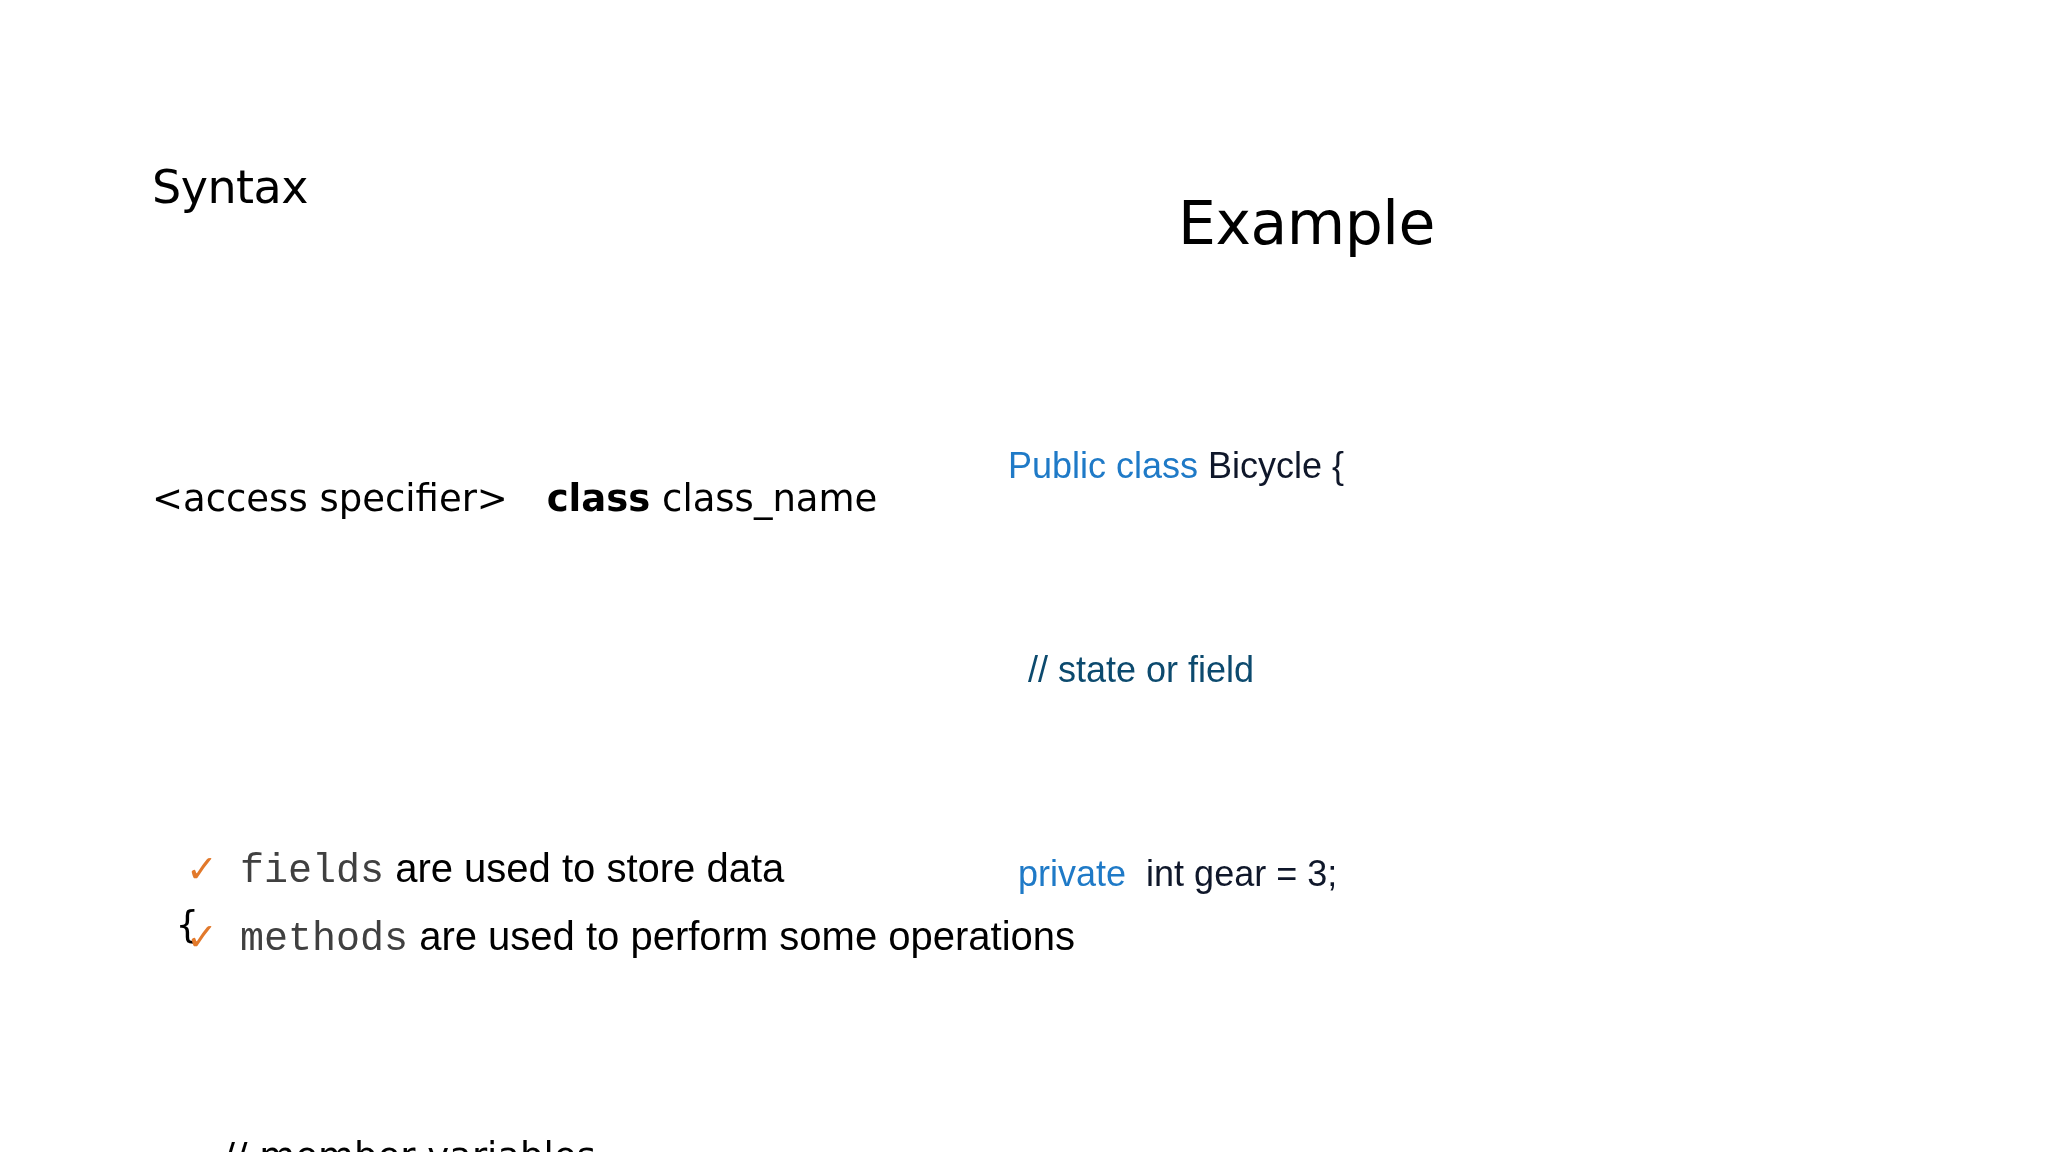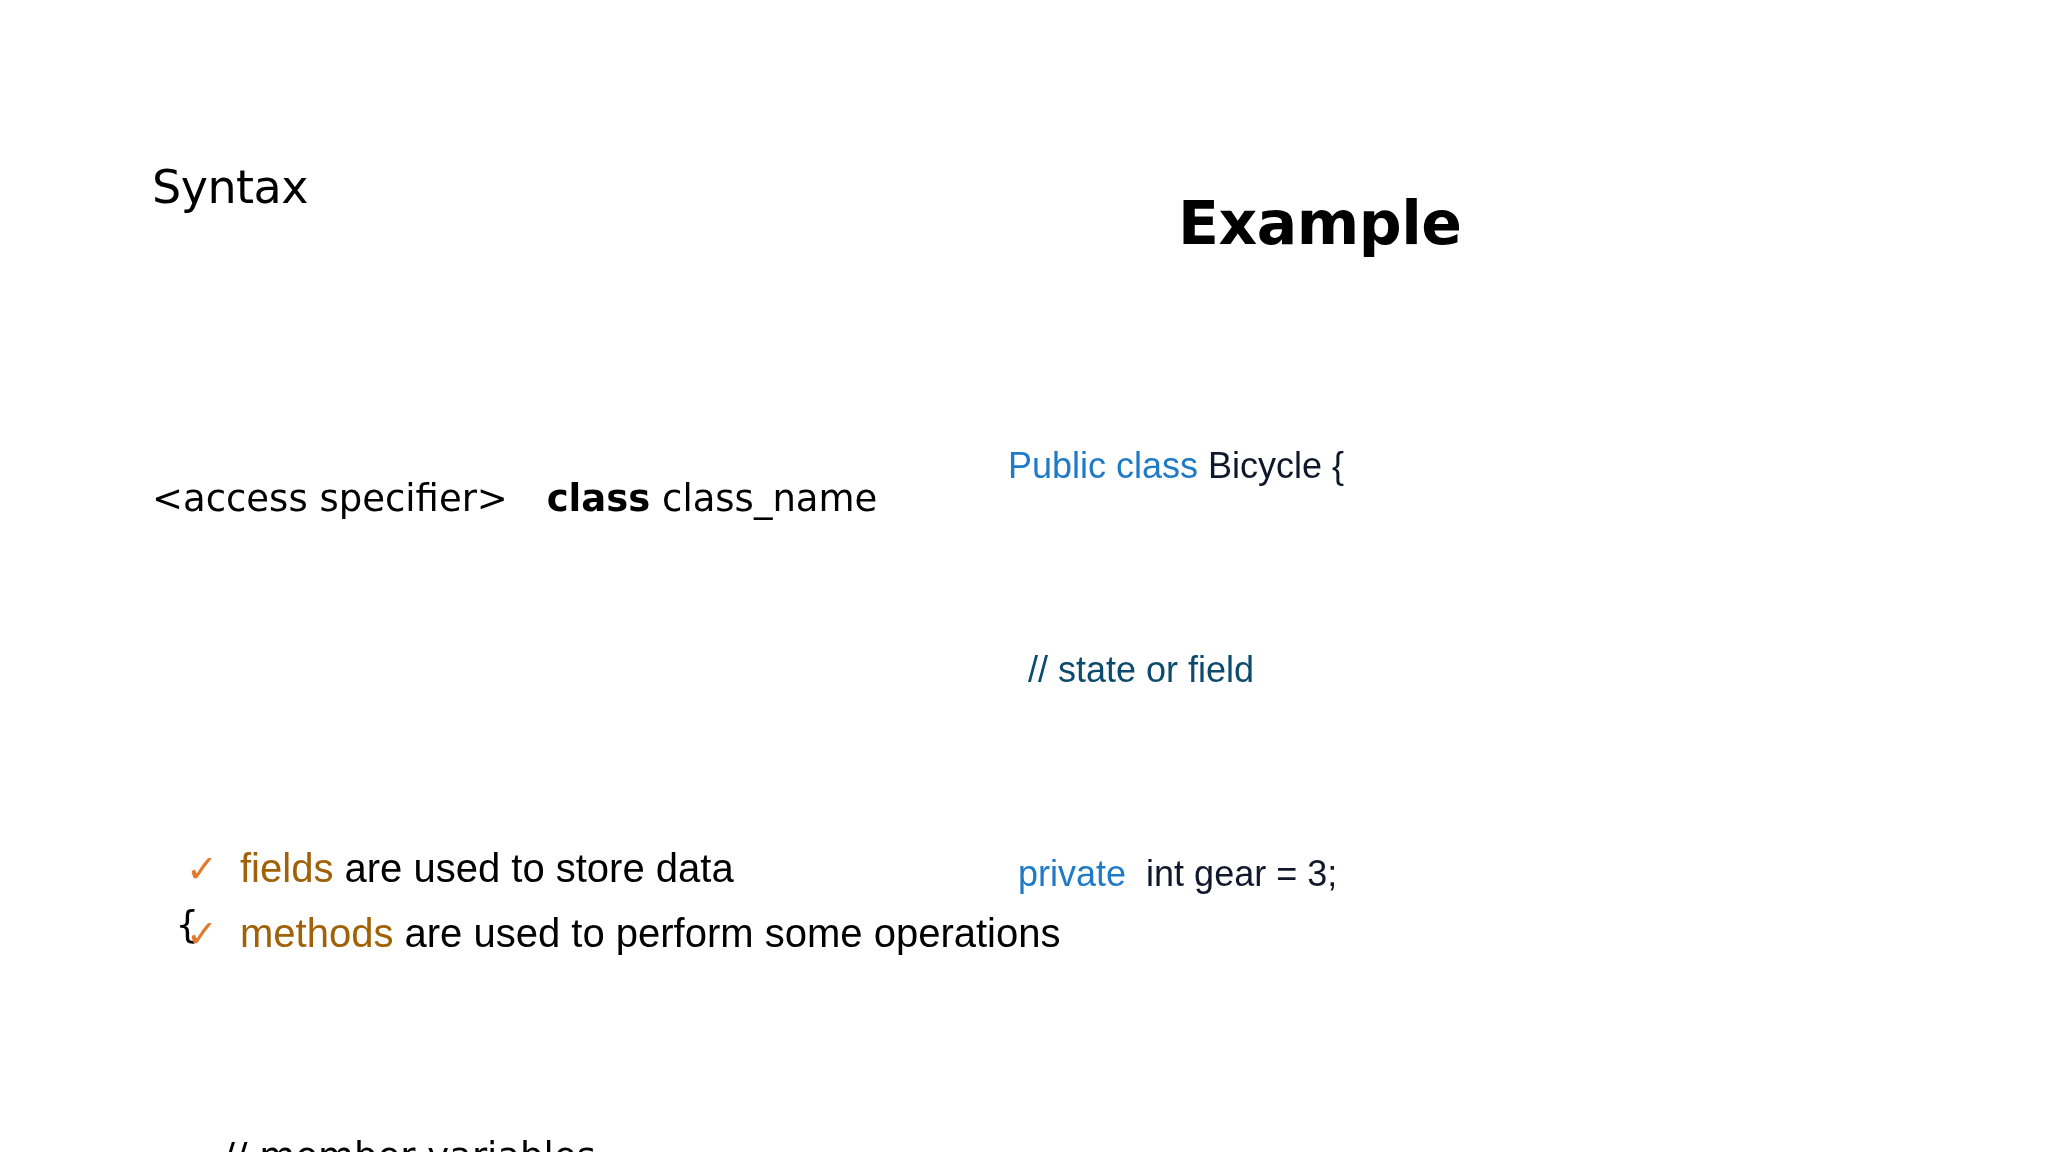--- a/index.html
+++ b/index.html
@@ -35,21 +35,20 @@
     left: 152px;
     top: 152px;
     font-size: 46px;
     line-height: 70px;
   }
   #example-heading {
     left: 1178px;
     top: 188px;
     font-size: 60px;
     line-height: 70px;
-    font-weight: bold;
   }
 
   
   .syntax-block {
     position: absolute;
     left: 152px;
     top: 306px;
     width: 800px;
     font-family: "DejaVu Sans", sans-serif;
     font-size: 37px;
@@ -93,21 +92,21 @@
     align-items: baseline;
     white-space: nowrap;
   }
   .check {
     color: #E2792B;
     font-size: 38px;
     width: 54px;
     flex: 0 0 54px;
     line-height: 64px;
   }
-  .emph { color: #a16207; }
+  .emph { color: #404040; font-family: Liberation Mono, monospace; }
   .bullet-text { white-space: pre; }
 </style>
 </head>
 <body>
 
 <div class="slide">
 
   <div class="heading" id="syntax-heading">Syntax</div>
 
   <div class="heading" id="example-heading">Example</div>

